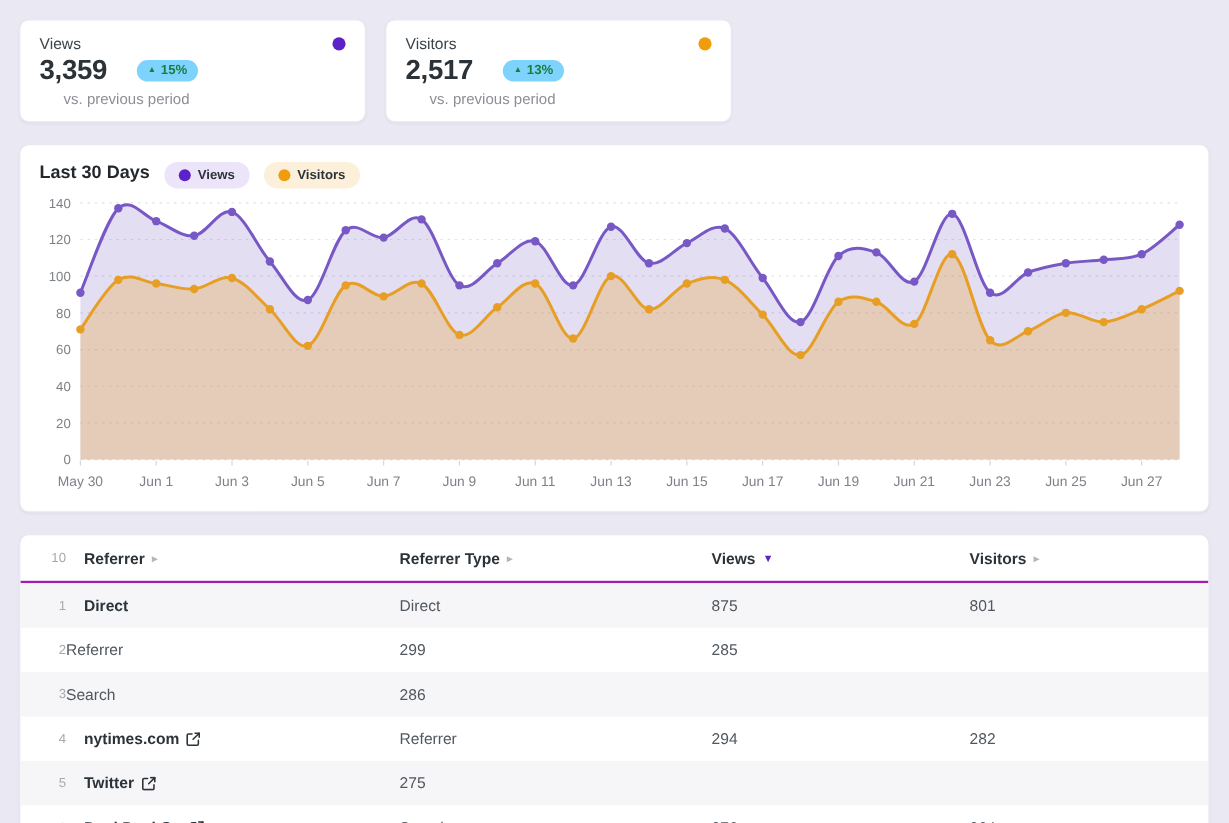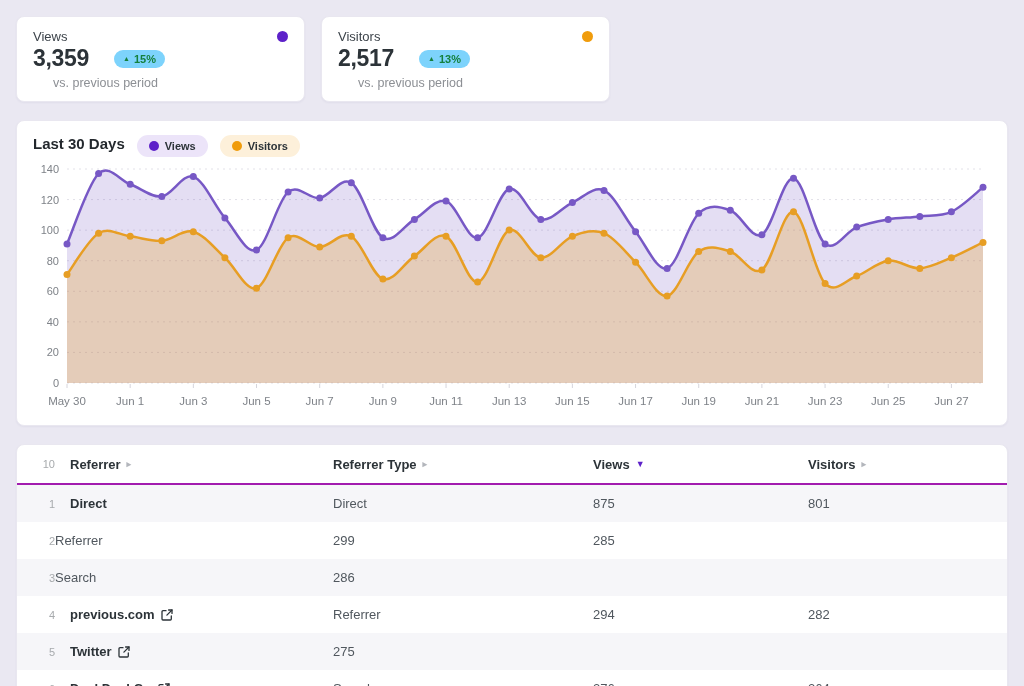--- a/index.html
+++ b/index.html
@@ -276,21 +276,21 @@
       <div class="trow">
         <span class="rank">3</span>
         <span class="type-cell">Search</span>
         <span class="num-cell">286</span>
       </div>
 
       <div class="trow">
         <span class="rank">4</span>
         <span class="cell-ref">
           <a class="ref-link">
-            <span class="ref-text">previous.com</span>
+            <span class="ref-text">nytimes.com</span>
             <svg class="ext-icon" width="12" height="12" viewBox="0 0 12 12" fill="none" stroke="#2c3338" stroke-width="1.3" stroke-linecap="round" stroke-linejoin="round">
               <path d="M10.3 7v3a1 1 0 0 1-1 1H2a1 1 0 0 1-1-1V2.7a1 1 0 0 1 1-1h3"></path>
               <path d="M7.6 1h3.4v3.4"></path>
               <path d="M11 1L5.9 6.1"></path>
             </svg>
           </a>
         </span>
         <span class="type-cell">Referrer</span>
         <span class="num-cell">294</span>
         <span class="num-cell">282</span>

